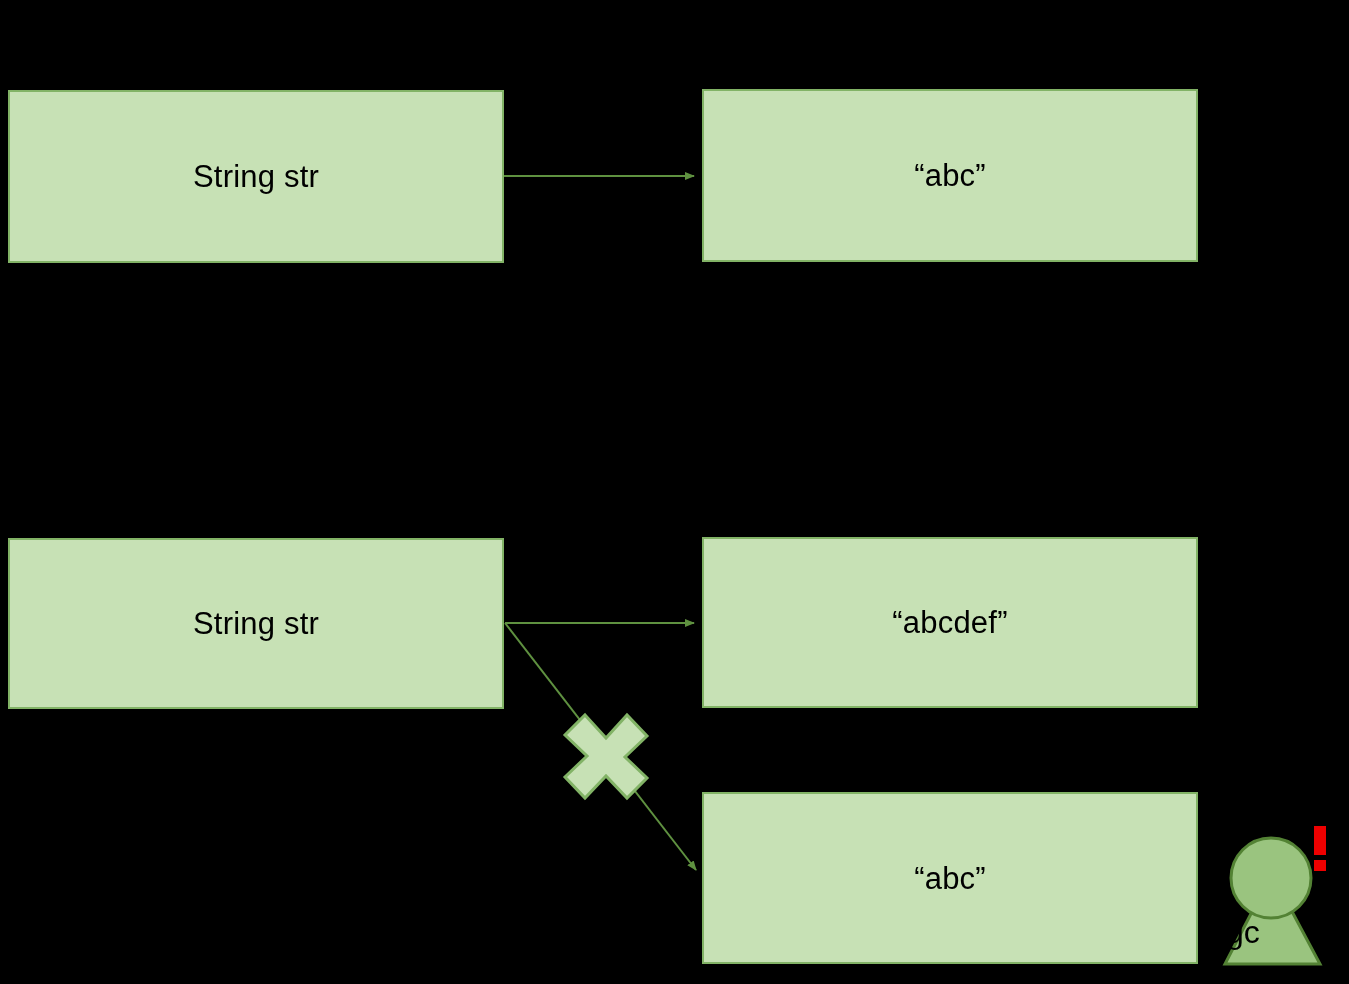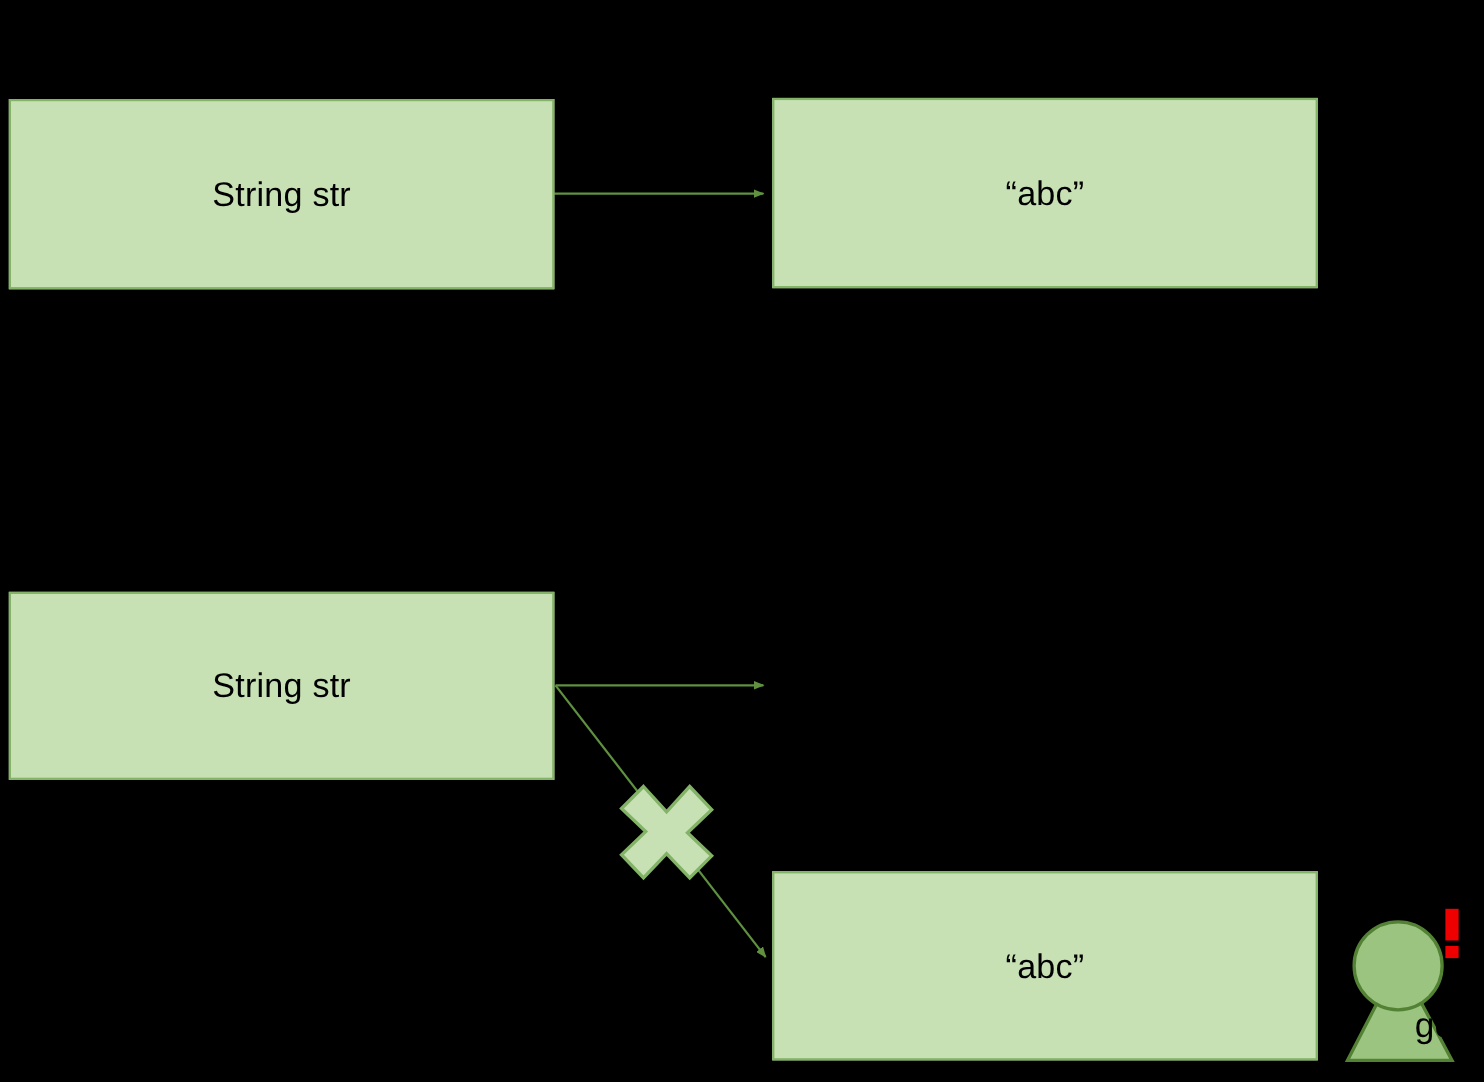--- a/index.html
+++ b/index.html
@@ -49,21 +49,21 @@
     left: 1215px;
     top: 826px;
     width: 134px;
     height: 158px;
   }
   .gc-label {
     position: absolute;
     left: 1226px;
     top: 916px;
     width: 94px;
-    text-align: right;
+    text-align: left;
     font-family: "Liberation Sans", sans-serif;
     font-size: 32px;
     color: #000000;
     line-height: 1;
   }
 </style>
 </head>
 <body>
 
 <div id="canvas">
@@ -98,20 +98,23 @@
   </div>
 
   <div class="node-box" style="left:702px; top:89px; width:496px; height:173px;">
     <span class="node-label">“abc”</span>
   </div>
 
   <div class="node-box" style="left:8px; top:538px; width:496px; height:171px;">
     <span class="node-label">String str</span>
   </div>
 
+  <div class="node-box" style="left:702px; top:537px; width:496px; height:171px;">
+    <span class="node-label">“abcdef”</span>
+  </div>
 
   <div class="node-box" style="left:702px; top:792px; width:496px; height:172px;">
     <span class="node-label">“abc”</span>
   </div>
 
   <svg class="gc-figure" viewBox="0 0 134 158" width="134" height="158" xmlns="http://www.w3.org/2000/svg">
 
     <path d="M 41,78 L 73,78 L 105,138 L 10,138 Z" fill="#9ac47f" stroke="#538234" stroke-width="3"></path>
 
     <circle cx="56" cy="52" r="40" fill="#9ac47f" stroke="#538234" stroke-width="3"></circle>

